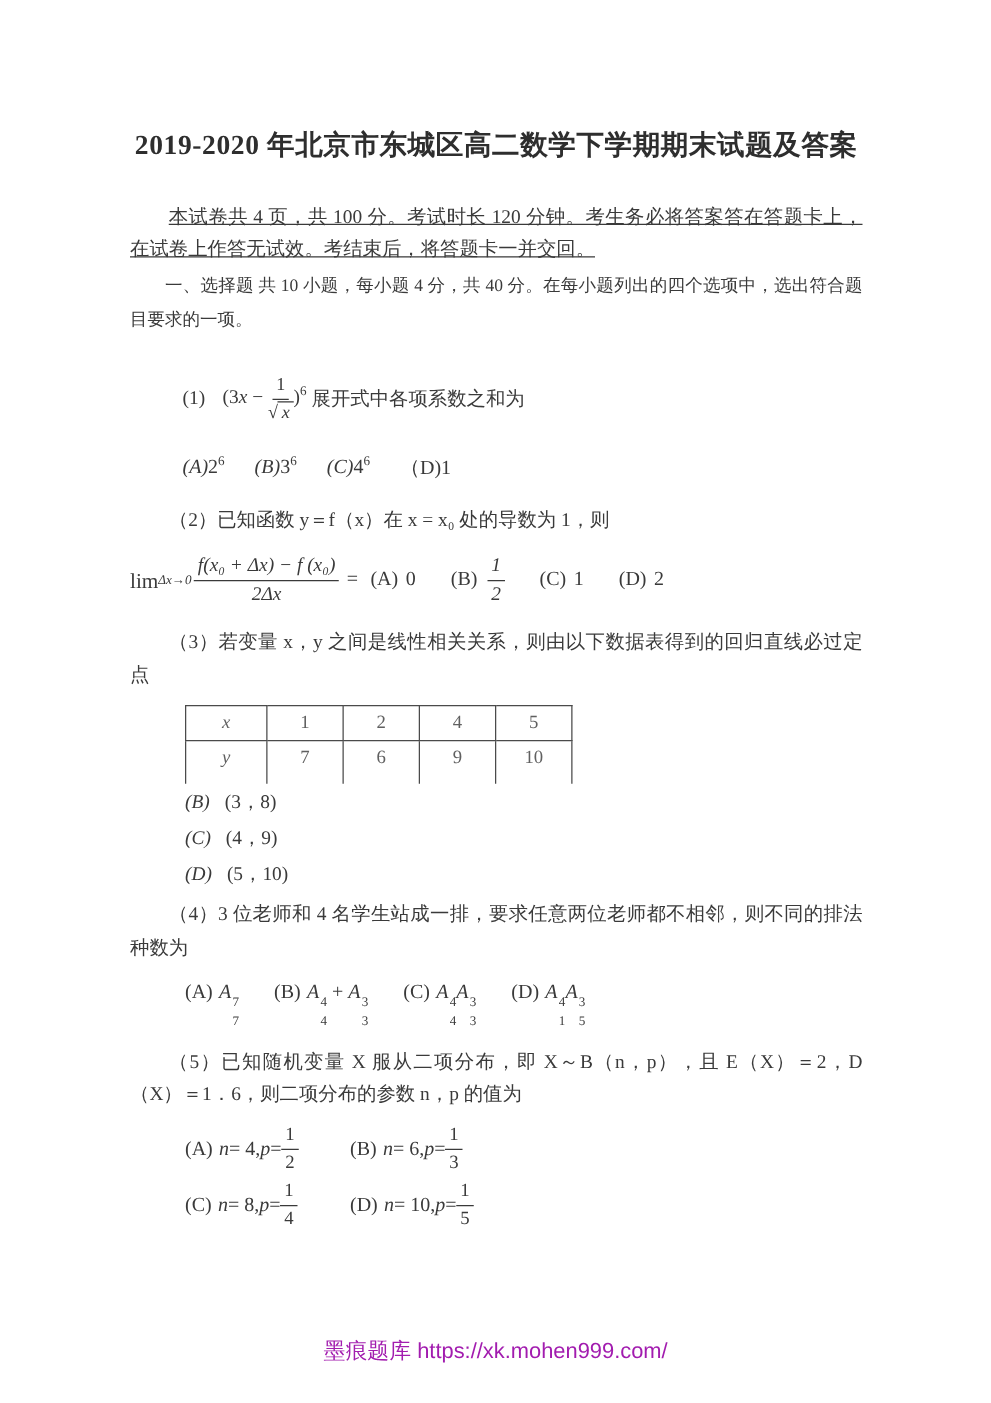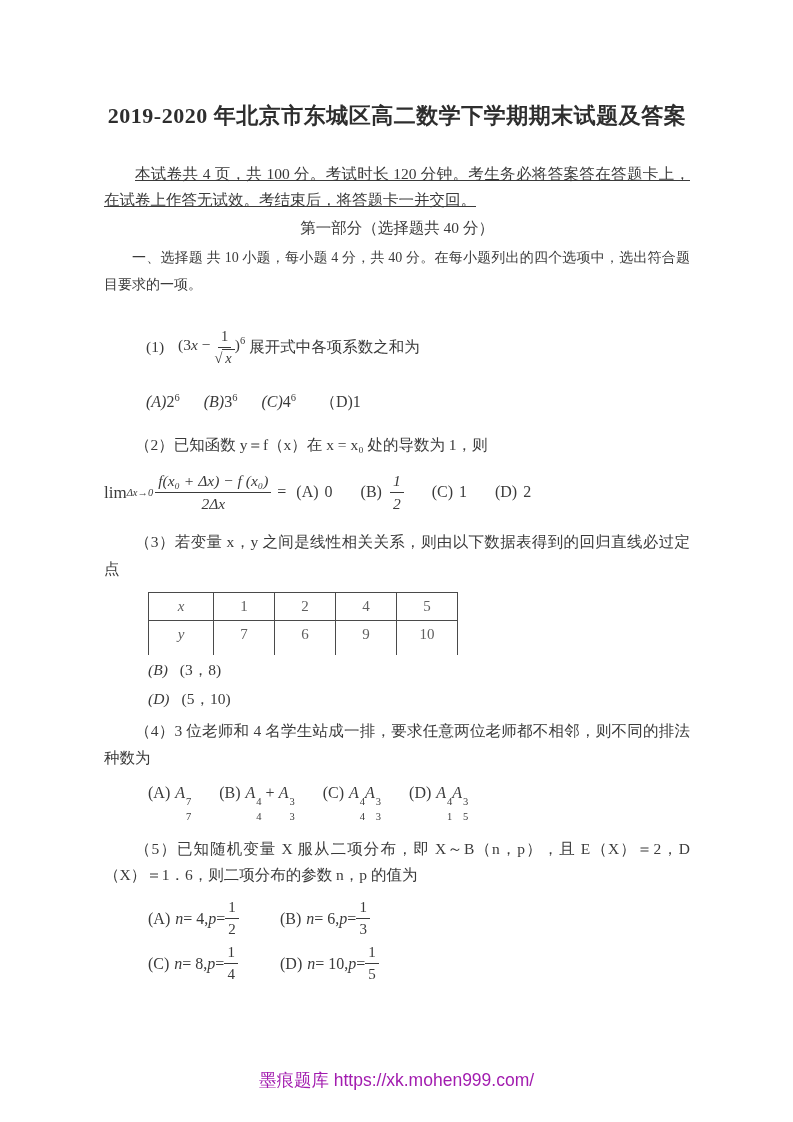--- a/index.html
+++ b/index.html
@@ -75,21 +75,20 @@
 </head>
 <body>
 
 <div class="page">
   <div class="doc">
 
     <h1 class="title">2019-2020 年北京市东城区高二数学下学期期末试题及答案</h1>
 
     <p class="intro">本试卷共 4 页，共 100 分。考试时长 120 分钟。考生务必将答案答在答题卡上，在试卷上作答无试效。考结束后，将答题卡一并交回。</p>
 
-    <p class="part-heading">第一部分（选择题共 40 分）</p>
 
     <p class="sec">一、选择题 共 10 小题，每小题 4 分，共 40 分。在每小题列出的四个选项中，选出符合题目要求的一项。</p>
 
     <div class="q1line">
       <span class="qlabel">(1)</span>
       <span class="math"><span>(3</span><i>x</i><span> − </span><span class="frac">
             <span class="num">1</span>
             <span class="den"><span class="sqrt-sym">√</span><span class="sqrt-arg">x</span></span>
           </span><span>)</span><sup>6</sup></span>
       <span class="qtext">展开式中各项系数之和为</span>
@@ -153,20 +152,21 @@
       <tr class="stub">
             <td></td>
             <td></td>
             <td></td>
             <td></td>
             <td></td>
           </tr>
     </tbody>
       </table>
     <p class="q3opt"><span class="lab-it">(B)</span><span>(3，8)</span></p>
+    <p class="q3opt"><span class="lab-it">(C)</span><span>(4，9)</span></p>
     <p class="q3opt"><span class="lab-it">(D)</span><span>(5，10)</span></p>
 
     <p class="stem q4stem">（4）3 位老师和 4 名学生站成一排，要求任意两位老师都不相邻，则不同的排法种数为</p>
     <div class="q4opts">
       <span class="opt"><span class="lab">(A)</span><span class="avar">A</span><span class="ss">
             <span>7</span>
             <span>7</span>
           </span></span>
       <span class="opt"><span class="lab">(B)</span><span class="avar">A</span><span class="ss">
             <span>4</span>

